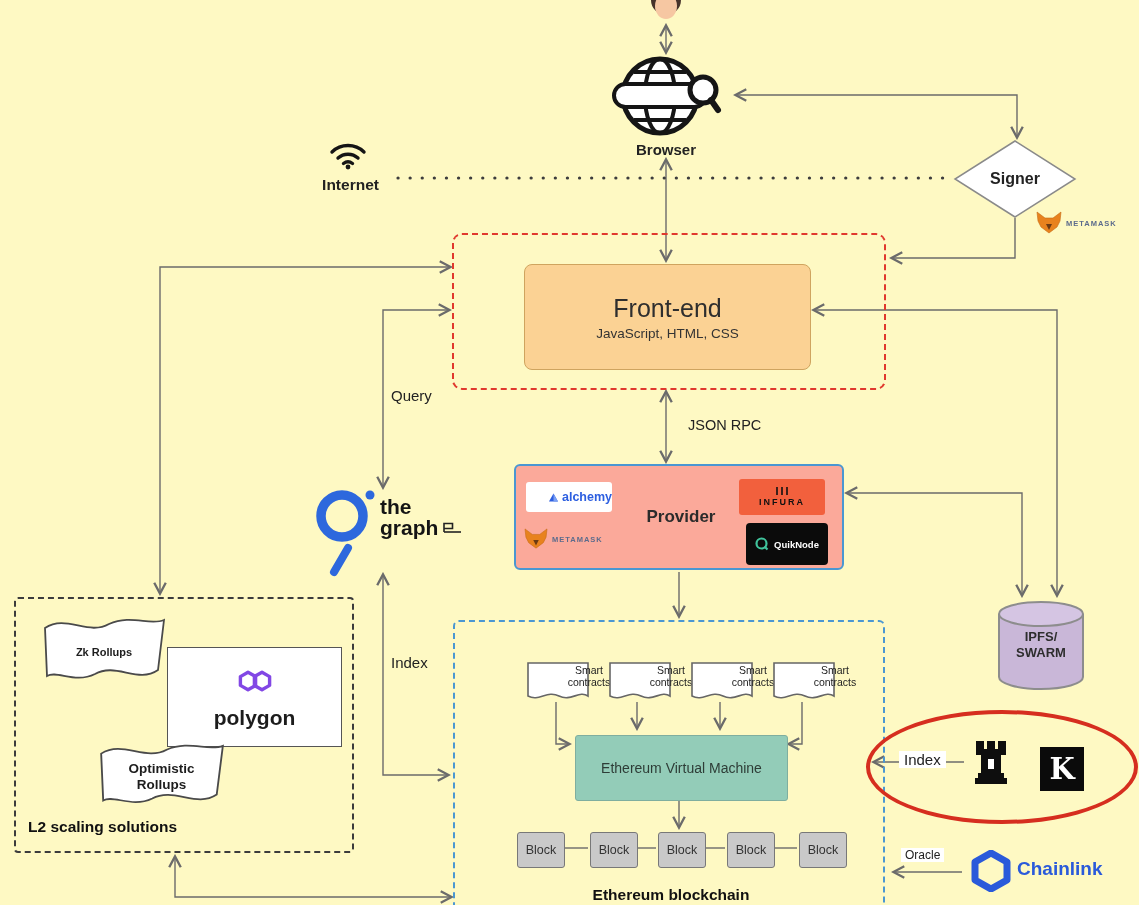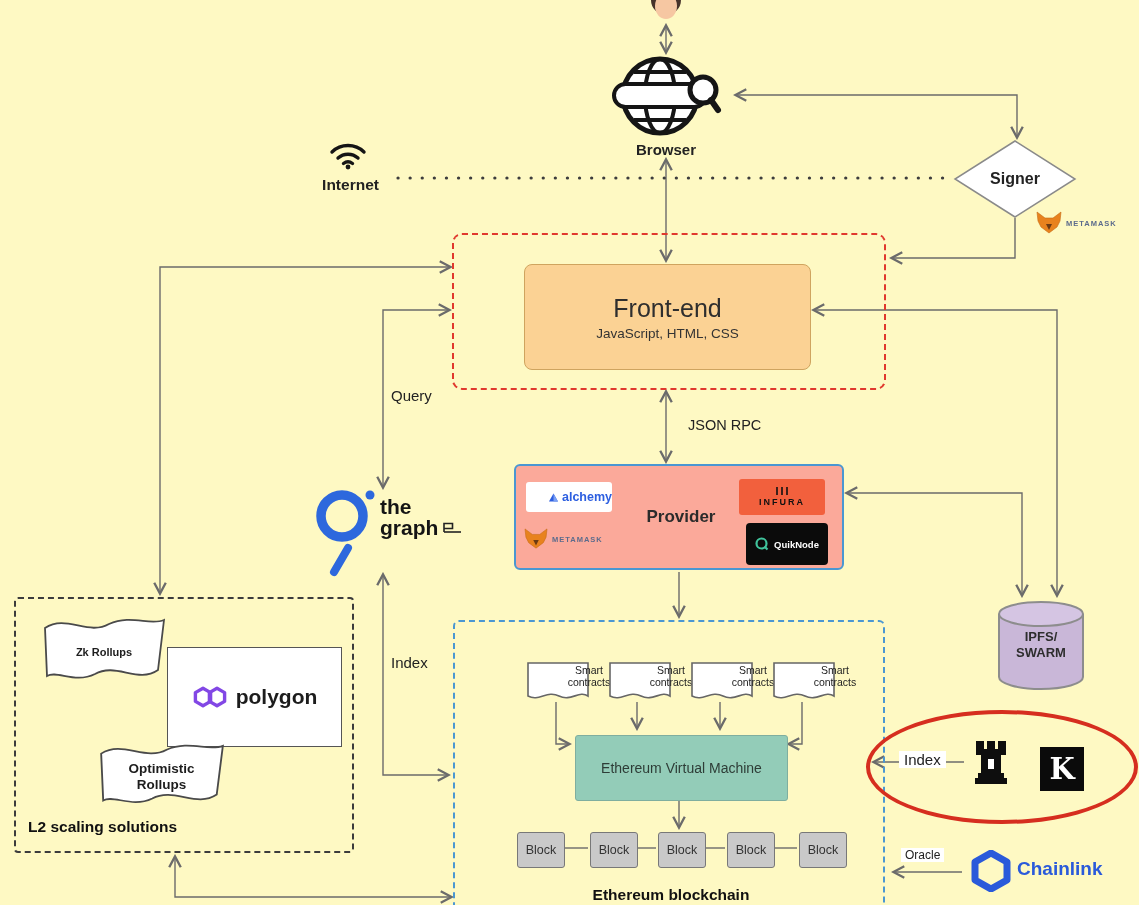--- a/index.html
+++ b/index.html
@@ -46,21 +46,21 @@
   .ipfs { position:absolute; left:995px; top:599px; width:92px; height:94px; }
   .ipfs .txt { position:absolute; left:0; top:30px; width:100%; text-align:center;
     font-weight:bold; font-size:13px; line-height:16px; color:#2e2e2e; }
 
   .l2box { position:absolute; left:14px; top:597px; width:340px; height:256px;
     border:2px dashed #3c3c3c; border-radius:4px; }
   .flag { position:absolute; }
   .flag .ftxt { position:absolute; inset:8px 12px; display:flex; align-items:center; justify-content:center;
     font-weight:bold; color:#1d1d1d; text-align:center; }
   .polygon-box { position:absolute; left:151px; top:48px; width:175px; height:100px; background:#fff;
-    border:1.5px solid #555; display:flex; align-items:center; justify-content:center; gap:8px; }
+    border:1.5px solid #555; display:flex; align-items:center; justify-content:center; gap:8px;flex-direction:column; }
   .polygon-box span { font-size:21px; font-weight:bold; color:#1c1c1c; }
   .l2title { position:absolute; left:12px; top:219px; font-weight:bold; font-size:15.5px; color:#111; }
 
   .bluebox { position:absolute; left:453px; top:620px; width:432px; height:290px;
     border:2px dashed #4a97d2; border-radius:6px; }
   .scdoc { position:absolute; width:64px; height:46px; top:38px; }
   .scdoc .stxt { position:absolute; left:2px; top:5px; width:72px; text-align:center;
     font-size:10.5px; line-height:11.5px; color:#222;margin-left:25px; }
   .evm { position:absolute; left:120px; top:113px; width:213px; height:66px; background:#93ccb8;
     border:1px solid #7fae9f; border-radius:3px; display:flex; align-items:center; justify-content:center;

